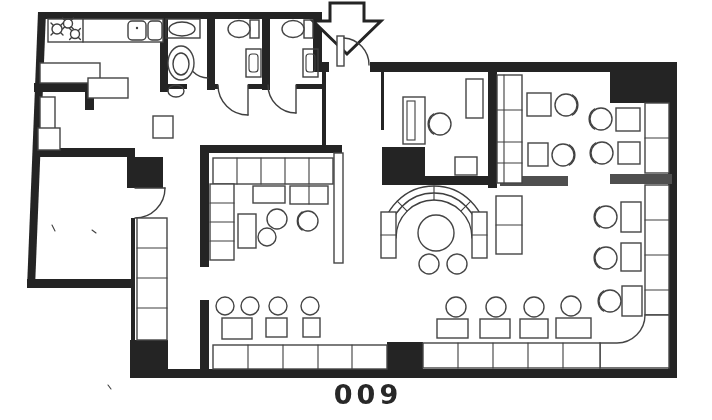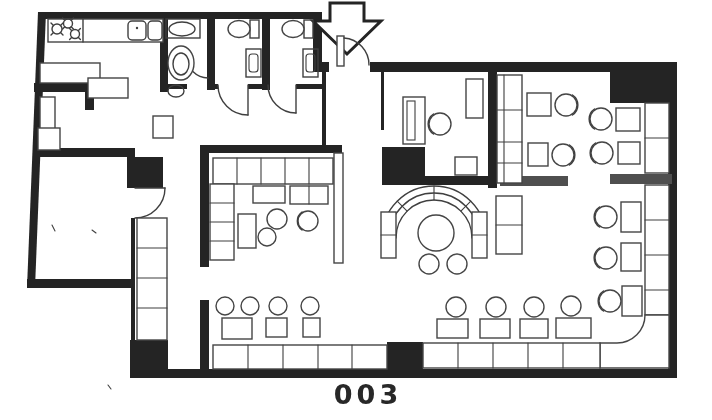--- a/index.html
+++ b/index.html
@@ -259,14 +259,14 @@
   <circle class="fu" cx="277" cy="219" r="10"></circle>
   <g>
     <circle class="fu" cx="308" cy="221" r="10"></circle>
         <path class="ln" d="M302,212 A11,11 0 0 0 302,230"></path>
   </g>
   <circle class="fu" cx="267" cy="237" r="9"></circle>
 
   <path class="ln thin" d="M52,225 l3,6 M92,230 l4,3 M108,385 l3,4"></path>
 </svg>
 
-<div id="plan-label">003</div>
+<div id="plan-label">009</div>
 </div>
 
 </body></html>

